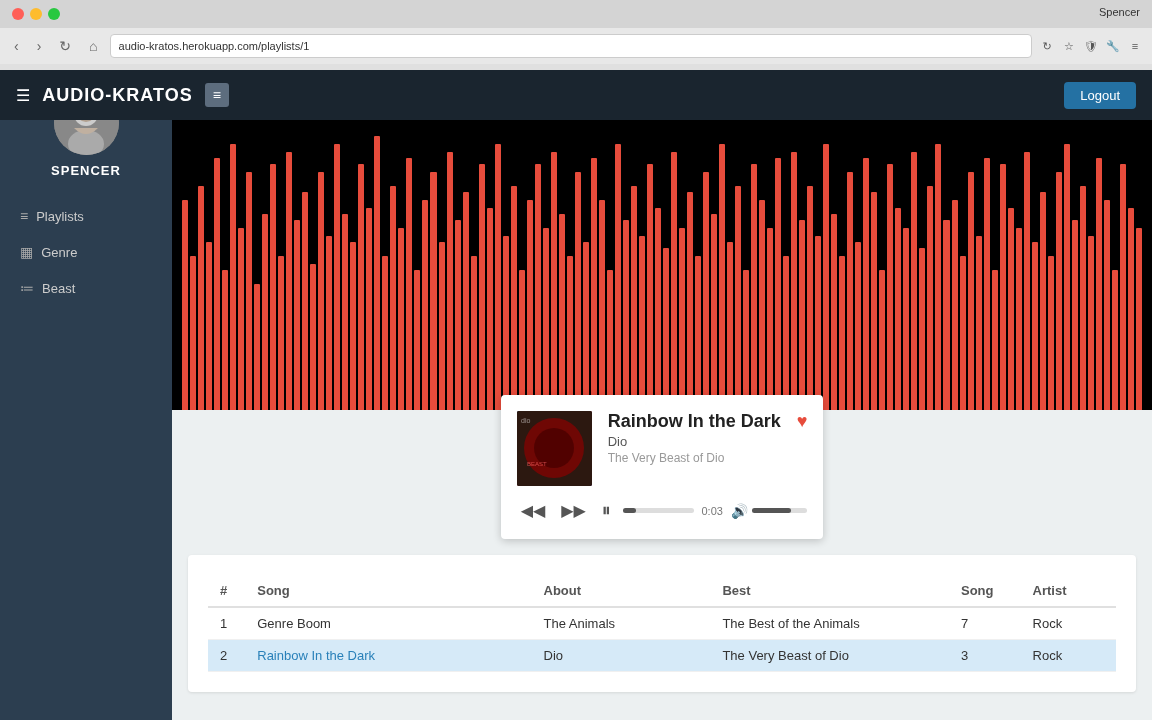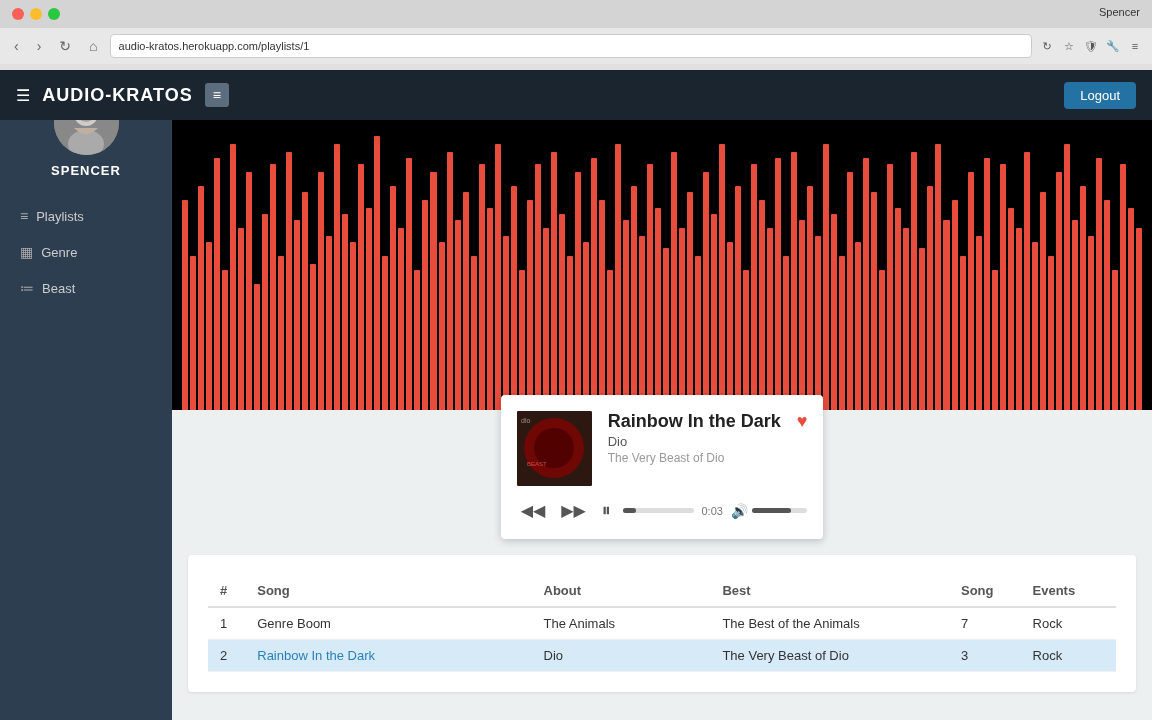--- a/index.html
+++ b/index.html
@@ -522,21 +522,21 @@
 
     <div class="playlist-section">
       <table class="playlist-table">
         <thead>
           <tr>
             <th class="col-num">#</th>
             <th class="col-song">Song</th>
             <th class="col-artist">About</th>
             <th class="col-album">Best</th>
             <th class="col-track">Song</th>
-            <th class="col-genre">Events</th>
+            <th class="col-genre">Artist</th>
           </tr>
         </thead>
         <tbody id="playlist-tbody">
         <tr>
               <td>1</td>
               <td>Genre Boom</td>
               <td>The Animals</td>
               <td>The Best of the Animals</td>
               <td>7</td>
               <td>Rock</td>

